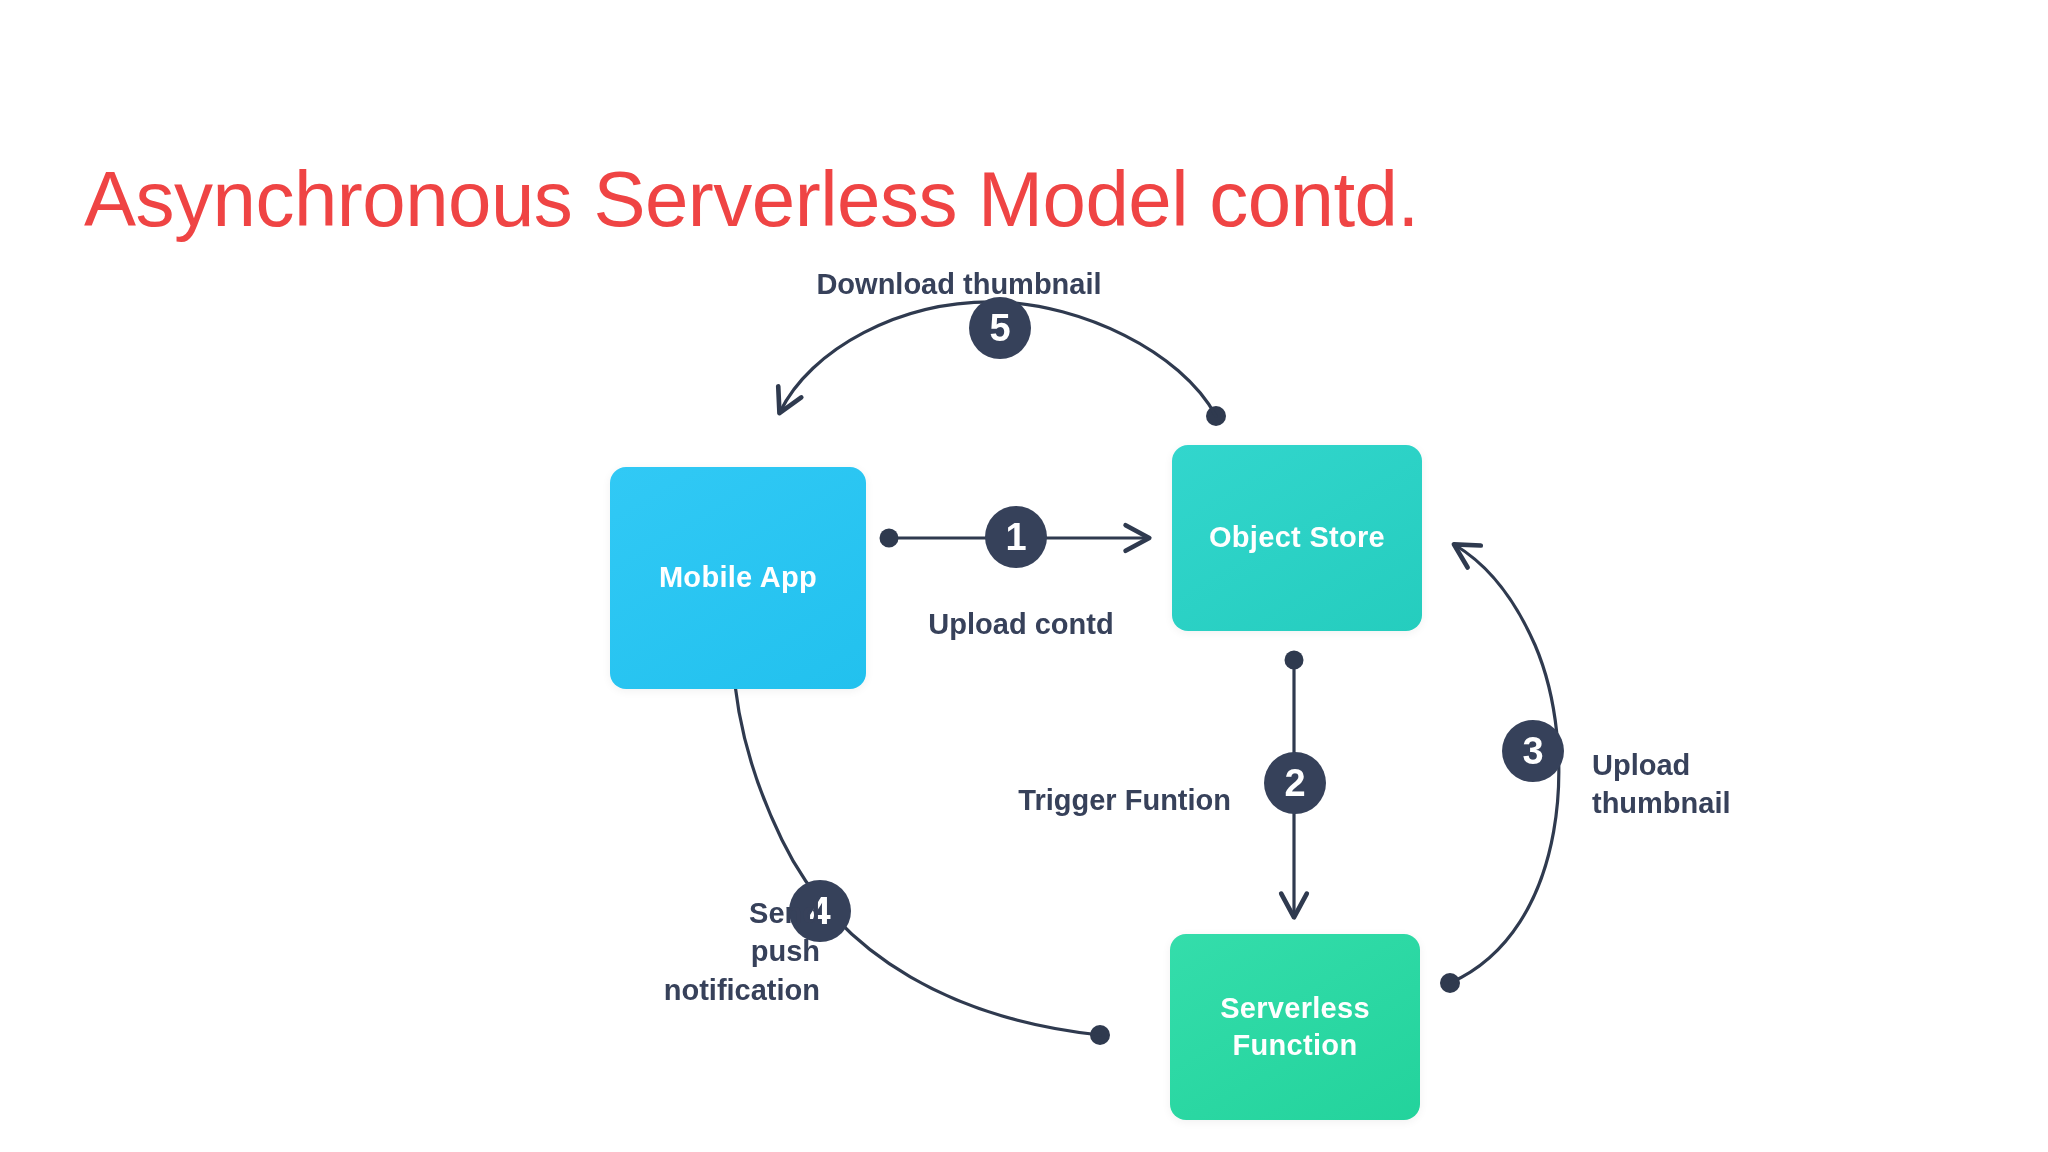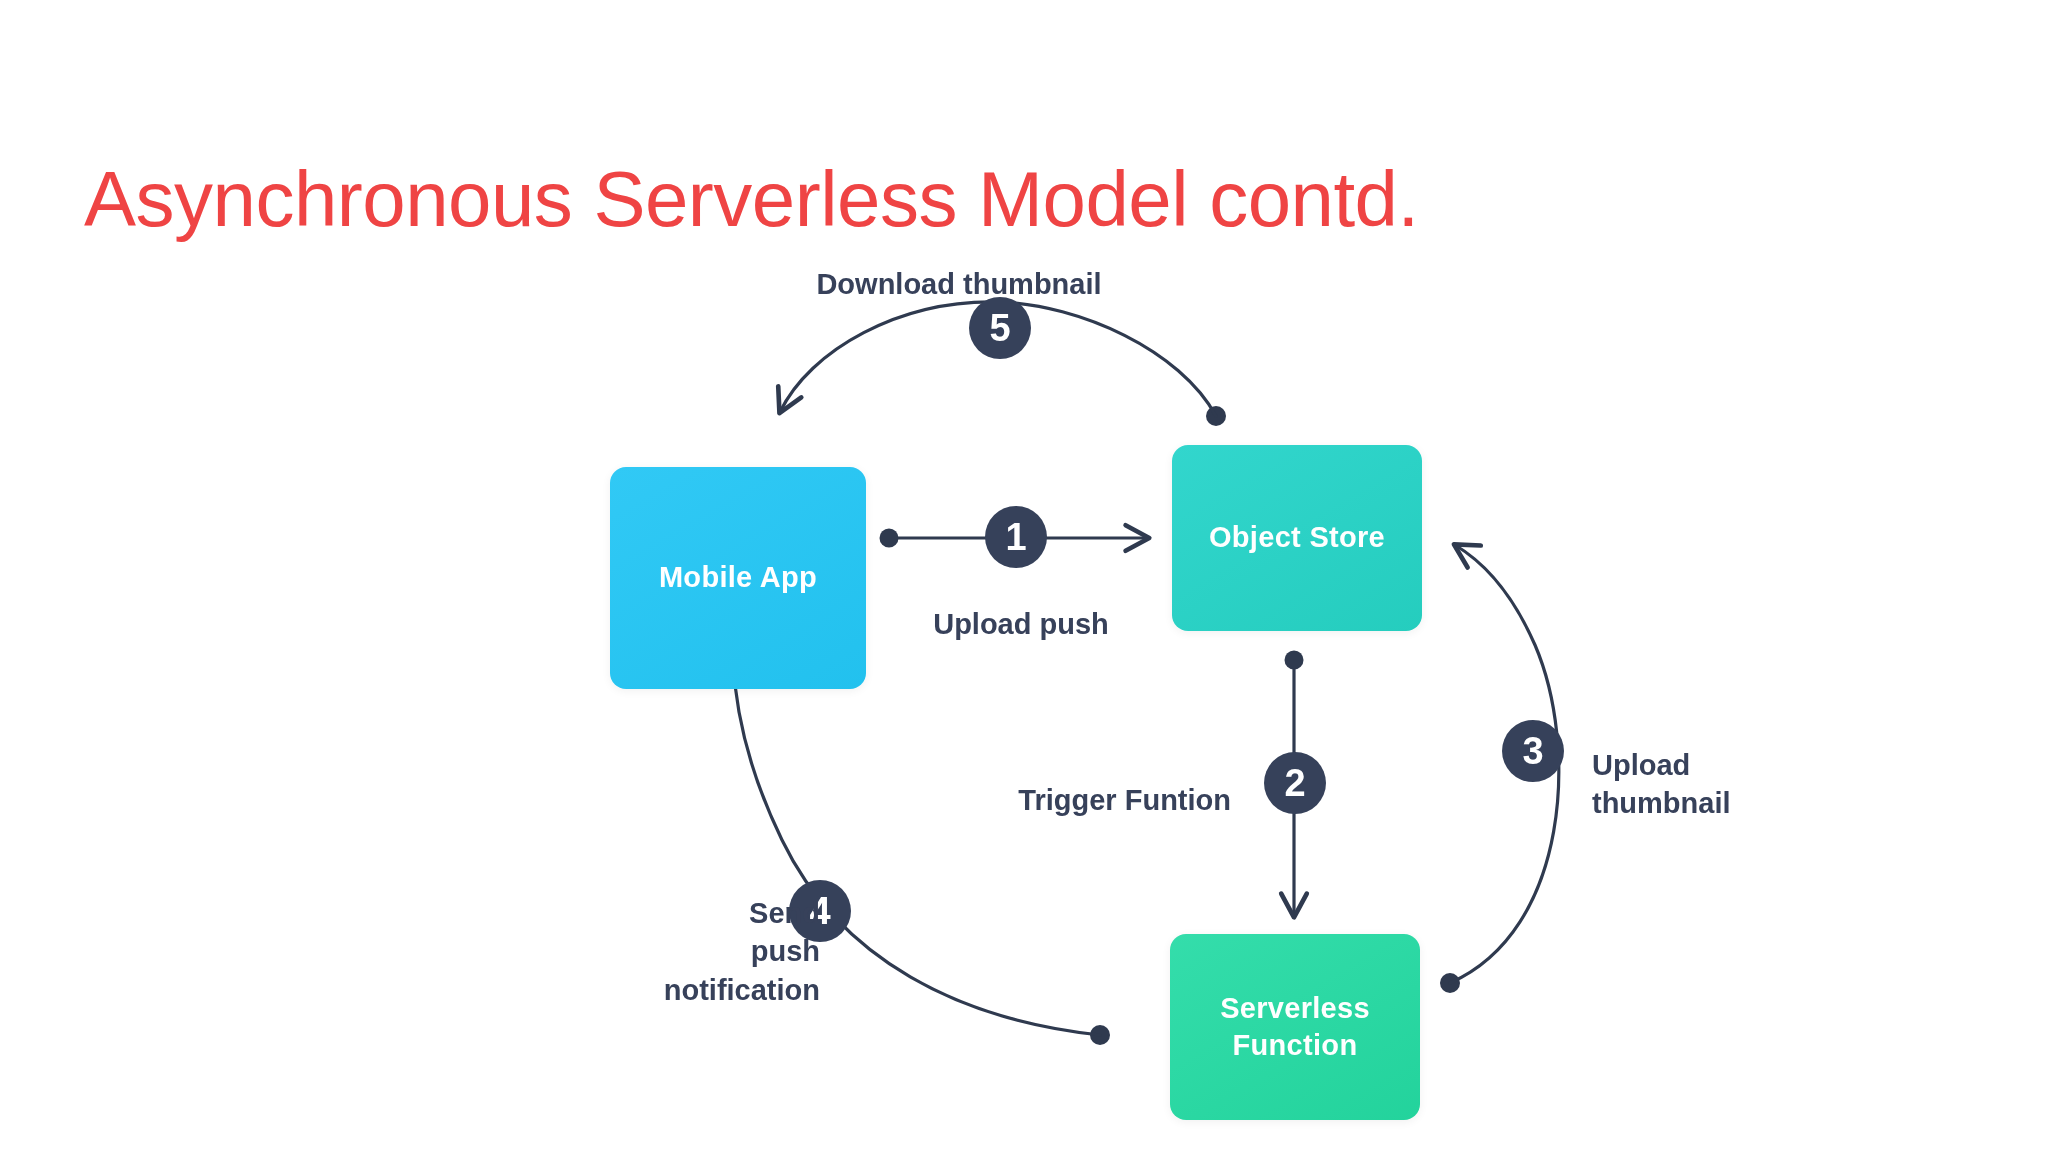--- a/index.html
+++ b/index.html
@@ -211,21 +211,21 @@
     <div class="badge" id="badge-3">
       <span>3</span>
     </div>
     <div class="badge" id="badge-4">
       <span>4</span>
     </div>
     <div class="badge" id="badge-5">
       <span>5</span>
     </div>
 
-    <div class="edge-label" id="label-upload-image">Upload push</div>
+    <div class="edge-label" id="label-upload-image">Upload contd</div>
 
     <div class="edge-label" id="label-trigger-function">Trigger Funtion</div>
 
     <div class="edge-label" id="label-upload-thumbnail">Upload
 thumbnail</div>
 
     <div class="edge-label" id="label-send-push-notification">Send
 push
 notification</div>
 

